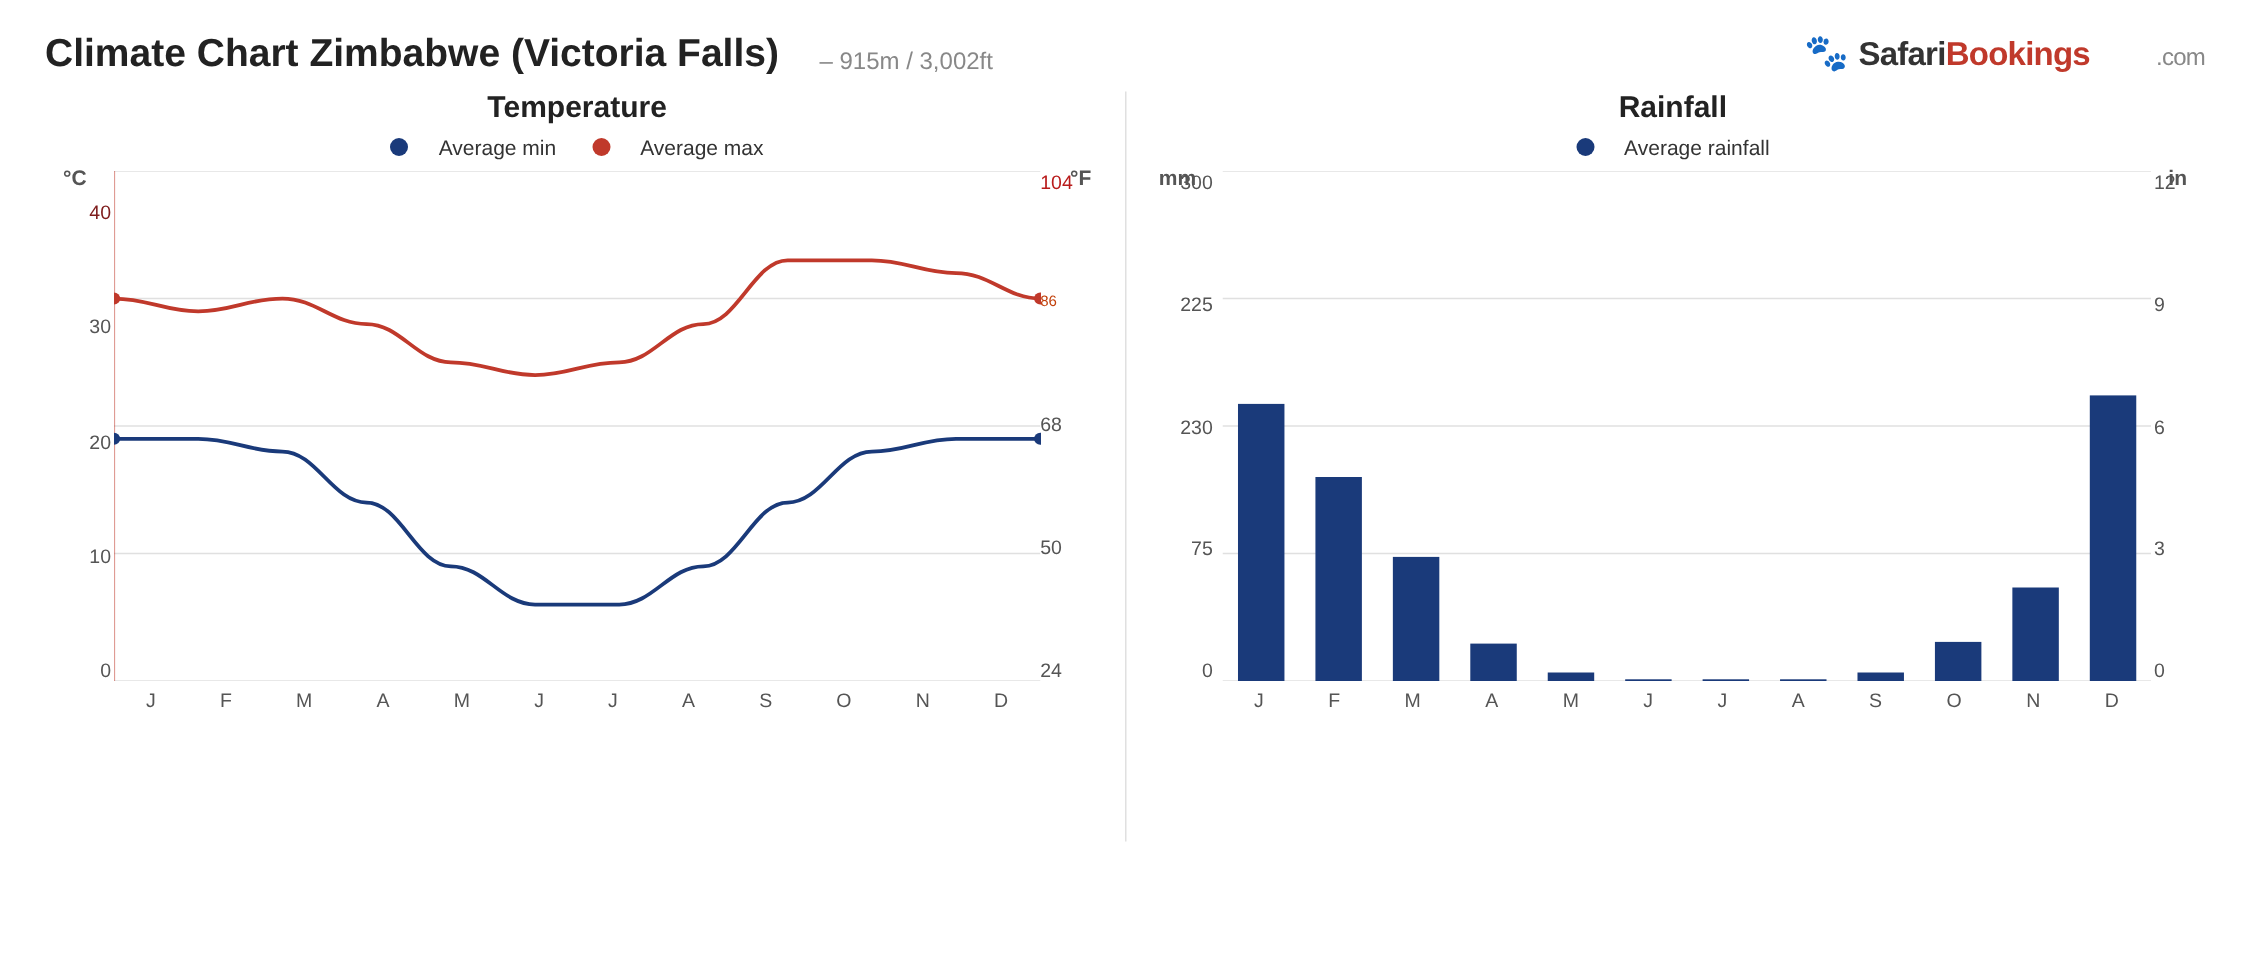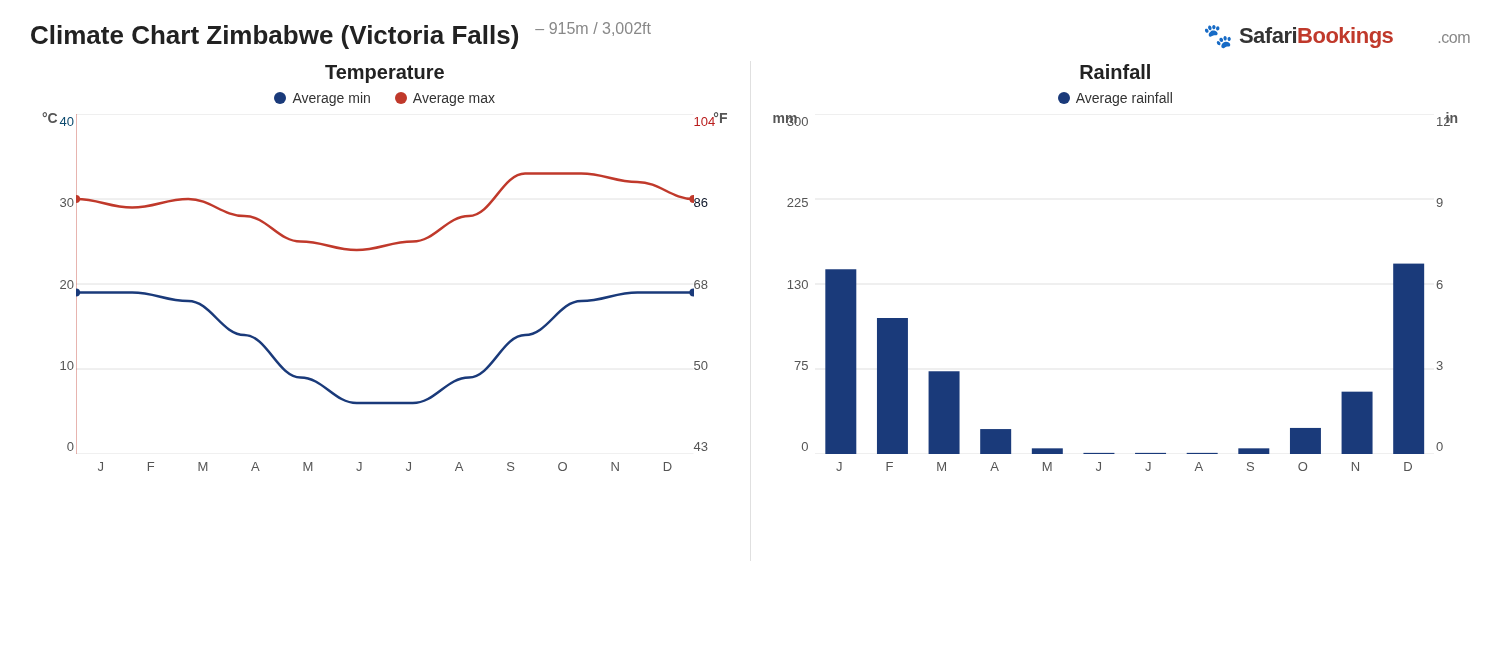--- a/index.html
+++ b/index.html
@@ -18,22 +18,22 @@
       position: relative;
     }
     .header-row {
       display: flex;
       align-items: center;
       justify-content: space-between;
       margin-bottom: 10px;
     }
     .title-group {
       display: flex;
-      align-items: flex-start;
-      gap: 16px;
+      align-items: flex-end;
+      gap: 27px;
     }
     .page-title {
       font-size: 26px;
       font-weight: bold;
       color: #222;
     }
     .subtitle {
       font-size: 16px;
       color: #888;
     }
@@ -80,21 +80,21 @@
     }
     .legend {
       display: flex;
       justify-content: center;
       gap: 24px;
       margin-bottom: 8px;
     }
     .legend-item {
       display: flex;
       align-items: center;
-      gap: 6px;
+      gap: 20px;
       font-size: 14px;
       color: #333;
     }
     .legend-dot {
       width: 12px;
       height: 12px;
       border-radius: 50%;
       display: inline-block;
     }
     .footer-note {
@@ -155,33 +155,33 @@
           <line x1="0" y1="0" x2="100%" y2="0" stroke="#e0e0e0" stroke-width="1"></line>
           <line x1="0" y1="85" x2="100%" y2="85" stroke="#e0e0e0" stroke-width="1"></line>
           <line x1="0" y1="170" x2="100%" y2="170" stroke="#e0e0e0" stroke-width="1"></line>
           <line x1="0" y1="255" x2="100%" y2="255" stroke="#e0e0e0" stroke-width="1"></line>
           <line x1="0" y1="340" x2="100%" y2="340" stroke="#e0e0e0" stroke-width="1"></line>
 
           <line x1="0" y1="0" x2="0" y2="340" stroke="#c0392b" stroke-width="1.5" opacity="0.5"></line>
         </svg>
 
         <div style="position:absolute; left:2px; top:0; height:340px; display:flex; flex-direction:column; justify-content:space-between; align-items:flex-end; width:32px;">
-          <span style="font-size:13px;color:#0c4a6e;">40</span>
+          <span style="font-size:13px;color:#7f1d1d;margin-top:20px;">40</span>
           <span style="font-size:13px;color:#555;">30</span>
           <span style="font-size:13px;color:#555;">20</span>
           <span style="font-size:13px;color:#555;">10</span>
           <span style="font-size:13px;color:#555;">0</span>
         </div>
 
         <div style="position:absolute; right:0px; top:0; height:340px; display:flex; flex-direction:column; justify-content:space-between; align-items:flex-start; width:36px;">
           <span style="font-size:13px;color:#b91c1c;">104</span>
-          <span style="font-size:13px;color:#0f172a;">86</span>
+          <span style="font-size:10px;color:#c2410c;">86</span>
           <span style="font-size:13px;color:#555;">68</span>
           <span style="font-size:13px;color:#555;">50</span>
-          <span style="font-size:13px;color:#555;">43</span>
+          <span style="font-size:13px;color:#555;">24</span>
         </div>
 
         <svg id="temp-curves" style="position:absolute; left:36px; top:0; width:calc(100% - 72px); height:340px;" viewBox="0 0 600 340" preserveAspectRatio="none">
         <path d="M 0,85 C 21.81818181818182,85 32.72727272727273,93.5 54.54545454545455,93.5 C 76.36363636363637,93.5 87.27272727272728,85 109.0909090909091,85 C 130.9090909090909,85 141.8181818181818,102.00000000000003 163.63636363636363,102.00000000000003 C 185.45454545454544,102.00000000000003 196.36363636363637,127.5 218.1818181818182,127.5 C 240,127.5 250.90909090909093,136 272.72727272727275,136 C 294.54545454545456,136 305.45454545454544,127.5 327.27272727272725,127.5 C 349.09090909090907,127.5 360,102.00000000000003 381.8181818181818,102.00000000000003 C 403.6363636363636,102.00000000000003 414.54545454545456,59.5 436.3636363636364,59.5 C 458.1818181818182,59.5 469.0909090909091,59.5 490.90909090909093,59.5 C 512.7272727272727,59.5 523.6363636363636,68 545.4545454545455,68 C 567.2727272727274,68 578.1818181818181,85 600,85" stroke="#c0392b" stroke-width="2.5" fill="none"></path>
             <path d="M 0,178.5 C 21.81818181818182,178.5 32.72727272727273,178.5 54.54545454545455,178.5 C 76.36363636363637,178.5 87.27272727272728,187 109.0909090909091,187 C 130.9090909090909,187 141.8181818181818,221 163.63636363636363,221 C 185.45454545454544,221 196.36363636363637,263.5 218.1818181818182,263.5 C 240,263.5 250.90909090909093,289 272.72727272727275,289 C 294.54545454545456,289 305.45454545454544,289 327.27272727272725,289 C 349.09090909090907,289 360,263.5 381.8181818181818,263.5 C 403.6363636363636,263.5 414.54545454545456,221 436.3636363636364,221 C 458.1818181818182,221 469.0909090909091,187 490.90909090909093,187 C 512.7272727272727,187 523.6363636363636,178.5 545.4545454545455,178.5 C 567.2727272727274,178.5 578.1818181818181,178.5 600,178.5" stroke="#1a3a7a" stroke-width="2.5" fill="none"></path>
             <circle cx="0" cy="178.5" r="4" fill="#1a3a7a"></circle>
             <circle cx="600" cy="178.5" r="4" fill="#1a3a7a"></circle>
             <circle cx="0" cy="85" r="4" fill="#c0392b"></circle>
             <circle cx="600" cy="85" r="4" fill="#c0392b"></circle>
           </svg>
@@ -215,21 +215,21 @@
       </div>
       <div style="position:relative; width:100%; height:380px;">
 
         <div style="position:absolute; left:2px; top:-4px; font-size:14px; font-weight:bold; color:#555;">mm</div>
 
         <div style="position:absolute; right:2px; top:-4px; font-size:14px; font-weight:bold; color:#555;">in</div>
 
         <div style="position:absolute; left:2px; top:0; height:340px; display:flex; flex-direction:column; justify-content:space-between; align-items:flex-end; width:36px;">
           <span style="font-size:13px;color:#555;">300</span>
           <span style="font-size:13px;color:#555;">225</span>
-          <span style="font-size:13px;color:#555;">130</span>
+          <span style="font-size:13px;color:#555;">230</span>
           <span style="font-size:13px;color:#555;">75</span>
           <span style="font-size:13px;color:#555;">0</span>
         </div>
 
         <div style="position:absolute; right:0px; top:0; height:340px; display:flex; flex-direction:column; justify-content:space-between; align-items:flex-start; width:24px;">
           <span style="font-size:13px;color:#555;">12</span>
           <span style="font-size:13px;color:#555;">9</span>
           <span style="font-size:13px;color:#555;">6</span>
           <span style="font-size:13px;color:#555;">3</span>
           <span style="font-size:13px;color:#555;">0</span>

